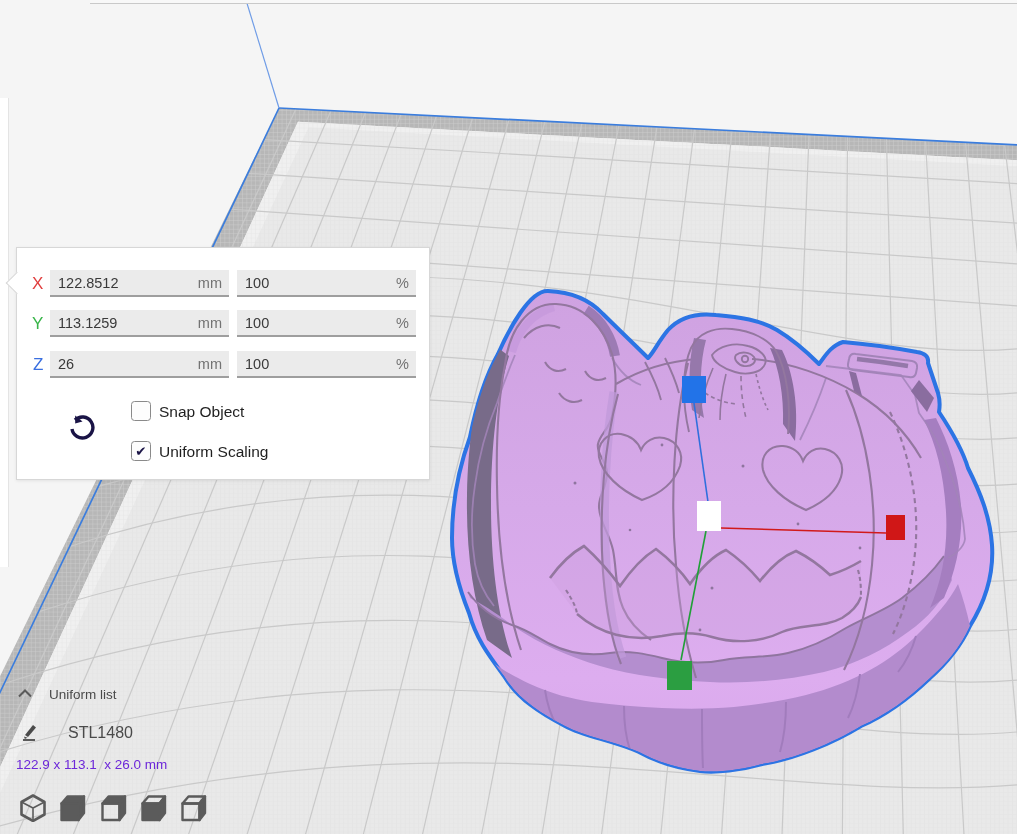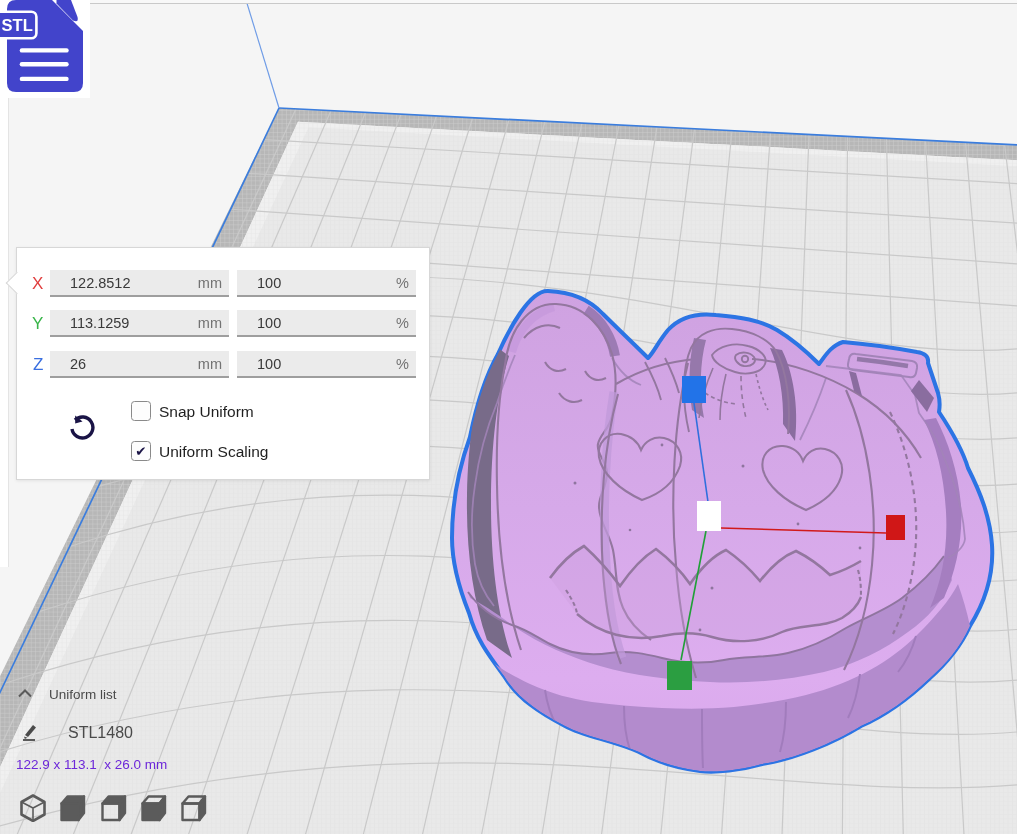--- a/index.html
+++ b/index.html
@@ -7,21 +7,21 @@
 #scene{position:absolute;left:0;top:0}
 #topstrip{position:absolute;left:90px;top:0;width:927px;height:4px;background:#f8f8f8;border-bottom:1px solid #c9c9c9}
 #lefttool{position:absolute;left:0;top:98px;width:9px;height:469px;background:#ffffff;border-right:1px solid #e4e4e4}
 #stlbox{position:absolute;left:0;top:0;width:90px;height:98px;background:#ffffff}
 #panel{position:absolute;left:16px;top:247px;width:414px;height:233px;background:#ffffff;
  border:1px solid #d7d7d7;box-shadow:0 1px 3px rgba(0,0,0,.08)}
 #tail{position:absolute;left:-8.5px;top:27px;width:16px;height:16px;background:#ffffff;
  border-left:1px solid #d7d7d7;border-bottom:1px solid #d7d7d7;transform:rotate(45deg)}
 .axl{position:absolute;font-size:17px;font-weight:400}
 .fld{position:absolute;width:179px;height:27.5px;background:#ebebeb;border-bottom:2.5px solid #9e9e9e;
- font-size:14.5px;color:#3a3a3a;line-height:27px;padding-left:20px}
+ font-size:14.5px;color:#3a3a3a;line-height:27px;padding-left:8px}
 .unit{position:absolute;right:7px;top:0;color:#737373}
 .cb{position:absolute;width:20px;height:20px;background:#fdfdfd;border:1.5px solid #8a8a8a;border-radius:3.5px;
  font-size:13.5px;line-height:19px;text-align:center;color:#1a1446}
 .cblab{position:absolute;left:142px;font-size:15.5px;color:#1f1f1f}
 #objlist{position:absolute;left:0;top:680px;color:#4a4a4a}
 .vicon{position:absolute;top:794px}
 </style></head>
 <body>
 <div id="stage">
 <svg id="scene" width="1017" height="834" viewBox="0 0 1017 834">
@@ -224,49 +224,38 @@
  <line x1="706" y1="531" x2="681" y2="660" stroke="#21a038" stroke-width="1.6"></line>
  <rect x="682" y="376" width="24" height="27" fill="#2273e8"></rect>
  <rect x="886" y="515" width="19" height="25" fill="#d01717"></rect>
  <rect x="667" y="661" width="25" height="29" fill="#2b9e41"></rect>
  <rect x="697" y="501" width="24" height="30" fill="#ffffff"></rect>
 </g>
 
 </svg>
 <div id="topstrip"></div>
 <div id="lefttool"></div>
-<div id="stlbox">
-<svg width="90" height="98" viewBox="0 0 90 98">
- <path d="M16,0 H52 L83,31 V83 q0,9 -9,9 H16 q-9,0 -9,-9 V9 q0,-9 9,-9 Z" fill="#4244cb"></path>
- <path d="M53,0 L84,31 L84,0 Z" fill="#ffffff"></path>
- <path d="M56.5,0 L71,0 L77.5,17 Q79,23 73,20.5 L56.5,3.5 Z" fill="#4244cb"></path>
- <rect x="-6" y="11.8" width="42.4" height="26.5" rx="5" fill="#4244cb" stroke="#ffffff" stroke-width="2.6"></rect>
- <text x="1.6" y="31" font-family="'Liberation Sans',sans-serif" font-size="16.5" font-weight="bold" fill="#ffffff">STL</text>
- <rect x="19.7" y="48.2" width="49" height="4.4" rx="2.2" fill="#ffffff"></rect>
- <rect x="19.7" y="62" width="49" height="4.4" rx="2.2" fill="#ffffff"></rect>
- <rect x="19.7" y="76.7" width="49" height="4.4" rx="2.2" fill="#ffffff"></rect>
-</svg></div>
 <div id="panel">
  <div id="tail"></div>
  <div class="axl" style="left:15px;top:26px;color:#e03e3e">X</div>
  <div class="axl" style="left:15px;top:66px;color:#39b54a">Y</div>
  <div class="axl" style="left:16px;top:107px;color:#3a6fe0">Z</div>
  <div class="fld" style="left:33px;top:21.5px">122.8512<span class="unit">mm</span></div>
  <div class="fld" style="left:220px;top:21.5px">100<span class="unit">%</span></div>
  <div class="fld" style="left:33px;top:61.5px">113.1259<span class="unit">mm</span></div>
  <div class="fld" style="left:220px;top:61.5px">100<span class="unit">%</span></div>
  <div class="fld" style="left:33px;top:102.5px">26<span class="unit">mm</span></div>
  <div class="fld" style="left:220px;top:102.5px">100<span class="unit">%</span></div>
 
 <svg width="26" height="28" viewBox="0 0 26 28" style="position:absolute;left:52px;top:167px">
  <path d="M6,5 A10.5,10.5 0 1 1 3,14" fill="none" stroke="#1a1446" stroke-width="3.4"></path>
  <path d="M6.2,0.5 L6.2,8.5 L13.5,6.5 Z" fill="#1a1446"></path>
 </svg>
  <div class="cb" style="left:114px;top:153px"></div>
- <div class="cblab" style="left:142px;top:155px">Snap Uniform</div>
+ <div class="cblab" style="left:142px;top:155px">Snap Object</div>
  <div class="cb" style="left:114px;top:193px">✔</div>
  <div class="cblab" style="left:142px;top:195px">Uniform Scaling</div>
 </div>
 <div id="objlist">
  <svg width="14" height="9" viewBox="0 0 14 9" style="position:absolute;left:18px;top:9px">
    <path d="M1,7.5 L7,1.5 L13,7.5" fill="none" stroke="#5a5a5a" stroke-width="2"></path>
       </svg>
  <div style="position:absolute;left:49px;top:7px;font-size:13.5px;white-space:nowrap">Uniform list</div>
  <svg width="16" height="18" viewBox="0 0 16 18" style="position:absolute;left:22px;top:43px">
    <path d="M3,12 L11,2 L14,4.5 L6,14 Z" fill="#4a4a4a"></path>

